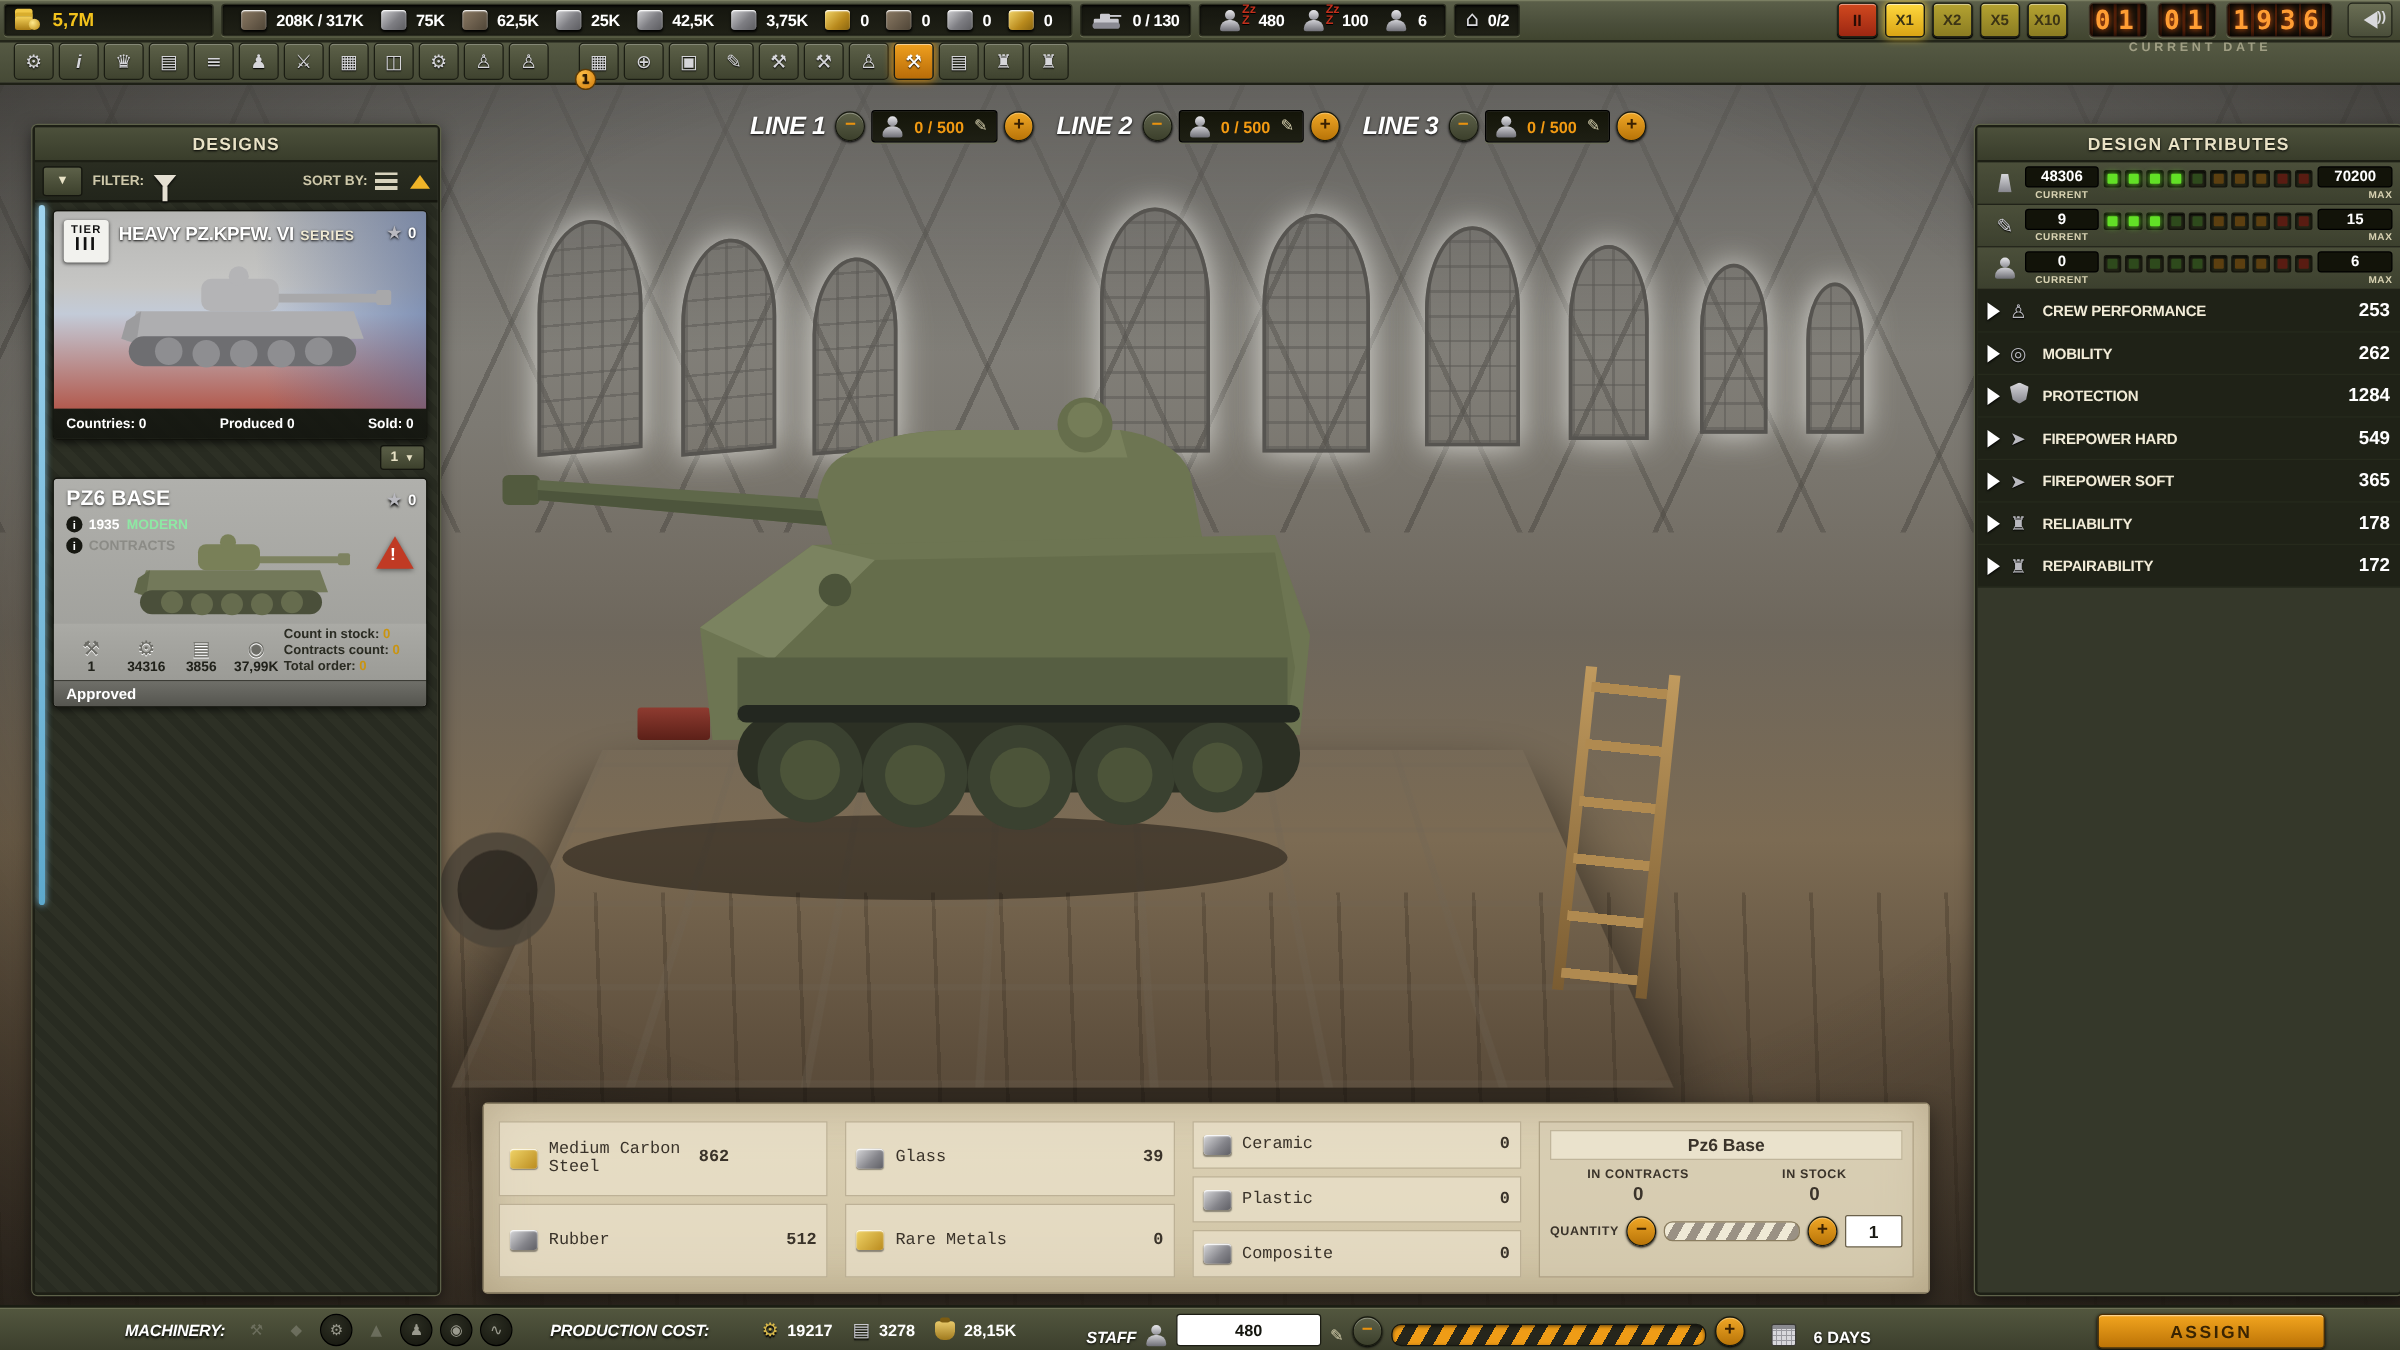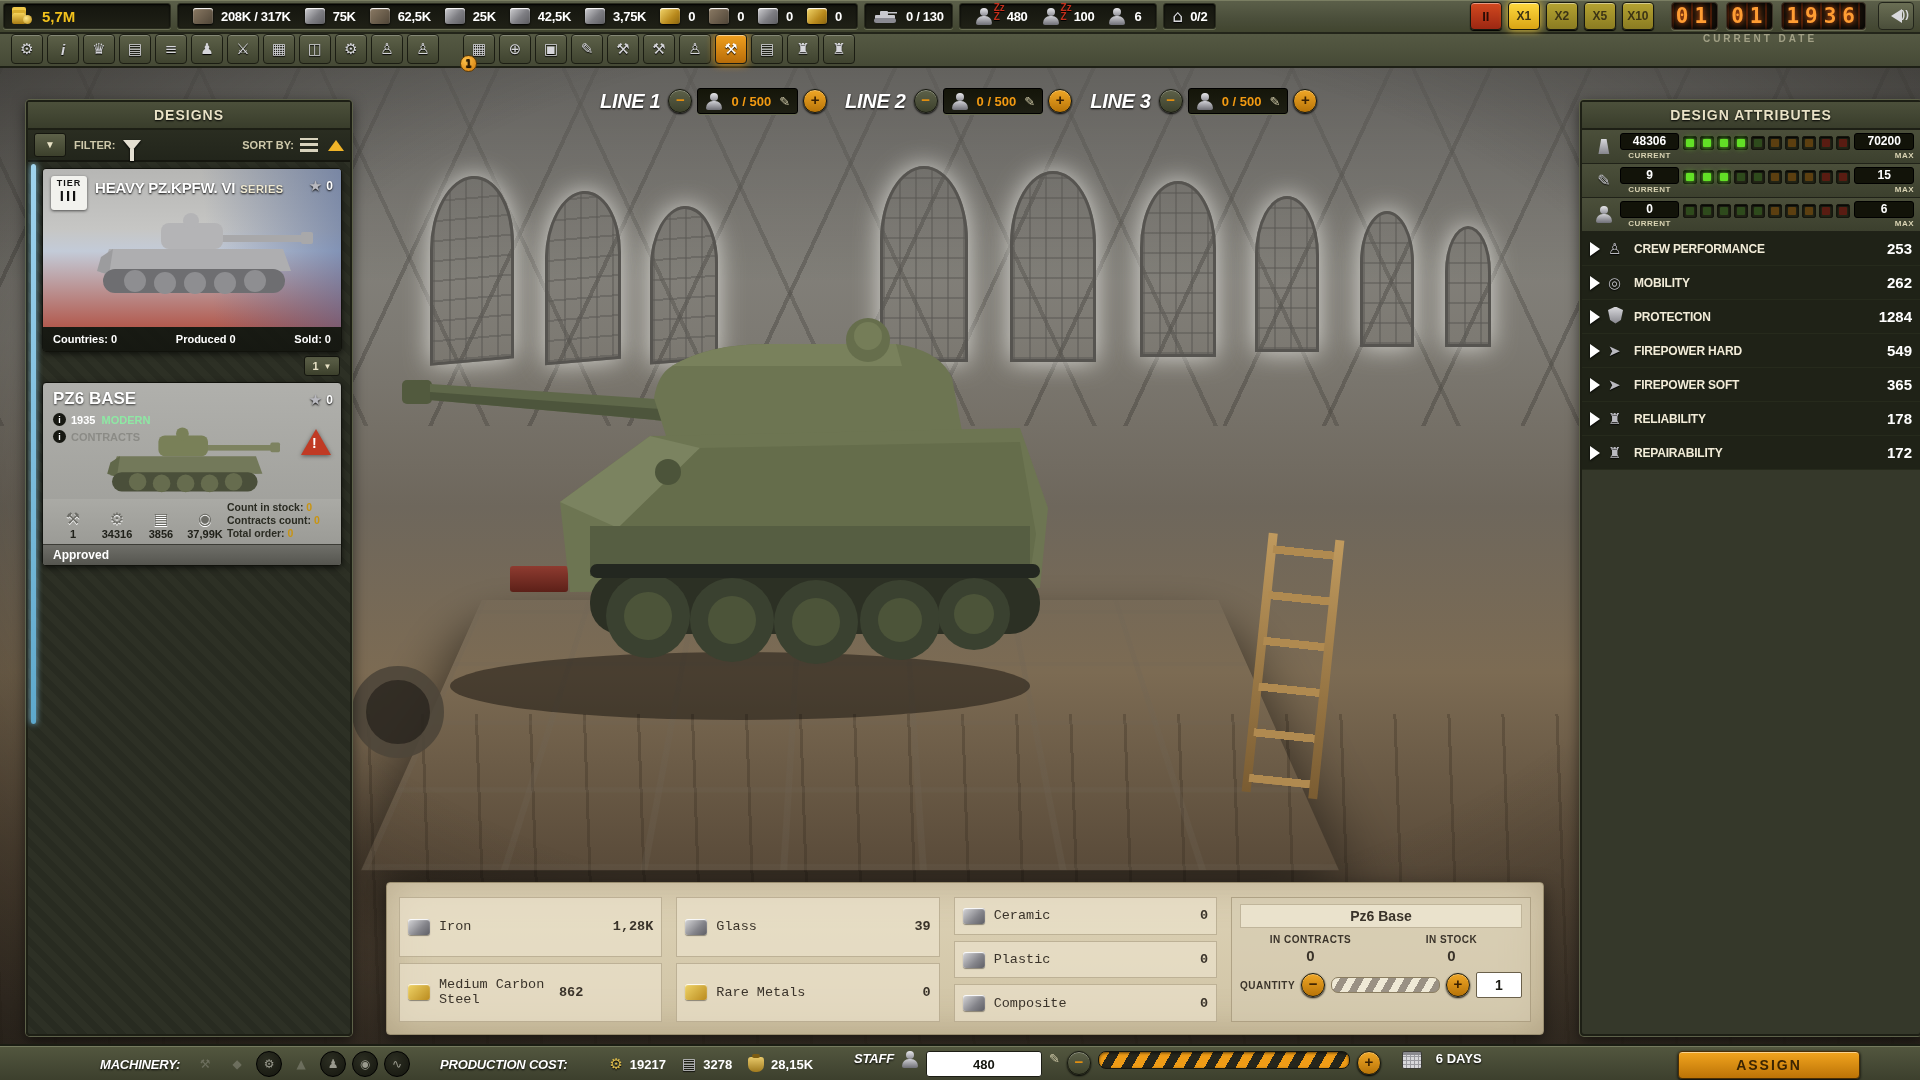--- a/index.html
+++ b/index.html
@@ -220,21 +220,21 @@
   .blabel{color:#fff;font-weight:bold;font-size:13px;letter-spacing:-0.2px;text-shadow:0 1px 2px #000;font-style:italic;}
   .mach{display:flex;align-items:center;margin-left:100px;gap:6px;}
   .mbtn{width:24px;height:24px;border-radius:50%;background:radial-gradient(circle at 40% 35%,#2c2e22,#14150e);
         border:1px solid #000;color:#9a9a8e;font-size:12px;display:flex;align-items:center;justify-content:center;cursor:pointer;}
   .mbtn.dim{opacity:.45;background:none;border-color:transparent;}
   .cost{display:flex;align-items:center;margin-left:26px;color:#fff;font-weight:bold;font-size:13px;}
   .cost .ico{margin:0 7px 0 16px;font-size:15px;color:#d8b84a;text-shadow:0 1px 1px #000;}
   .cost .steel-ic{color:#c9c9cf;}
   .bag{width:16px;height:15px;margin:0 7px 0 16px;border-radius:3px 3px 7px 7px;background:linear-gradient(#e8c96a,#a07a1e);position:relative;}
   .bag:before{content:"";position:absolute;left:4px;top:-3px;width:8px;height:4px;background:#7c5c12;border-radius:2px;}
-  .staffgrp{display:flex;align-items:flex-start;margin-left:41px;gap:7px;}
+  .staffgrp{display:flex;align-items:flex-end;margin-left:56px;gap:7px;}
   .staffinput{width:110px;height:22px;background:#fff;border:1px solid #1c1d14;border-radius:3px;color:#14150e;
         font-weight:bold;font-size:13px;text-align:center;font-family:"Liberation Sans",sans-serif;}
   .bslider{width:250px;height:16px;border-radius:8px;border:1px solid #14150e;
         background:repeating-linear-gradient(120deg,#ef9c16 0 9px,#26261c 9px 18px);box-shadow:inset 0 1px 3px rgba(0,0,0,.6);}
   .cal{width:18px;height:16px;border-radius:2px;background:#d8d8dc;border:1px solid #3a3a34;
         background-image:linear-gradient(#8a8a90 3px,transparent 3px),
         repeating-linear-gradient(90deg,transparent 0 3px,#9a9aa0 3px 4px),
         repeating-linear-gradient(0deg,transparent 0 3px,#9a9aa0 3px 4px);margin-left:14px;}
   .days{color:#fff;font-weight:bold;font-size:13px;margin-left:7px;text-shadow:0 1px 2px #000;}
   .assign{position:absolute;right:60px;top:5px;width:180px;height:26px;border-radius:4px;cursor:pointer;
@@ -731,28 +731,28 @@
       <div class="tri"></div>
       <div class="aico ico">♜</div>
       <div class="albl">REPAIRABILITY</div>
       <div class="aval">172</div>
     </div>
   </aside>
 
   <div class="materials">
     <div class="mcol">
       <div class="mrow">
-          <span class="mic"></span>
-          <span class="mname">Iron</span>
-          <span class="mval">1,28K</span>
-        </div>
-      <div class="mrow">
           <span class="mic gold"></span>
           <span class="mname" style="max-width:120px">Medium Carbon Steel</span>
           <span class="mval">862</span>
+        </div>
+      <div class="mrow">
+          <span class="mic"></span>
+          <span class="mname">Rubber</span>
+          <span class="mval">512</span>
         </div>
     </div>
     <div class="mcol">
       <div class="mrow">
           <span class="mic"></span>
           <span class="mname">Glass</span>
           <span class="mval">39</span>
         </div>
       <div class="mrow">
           <span class="mic gold"></span>

